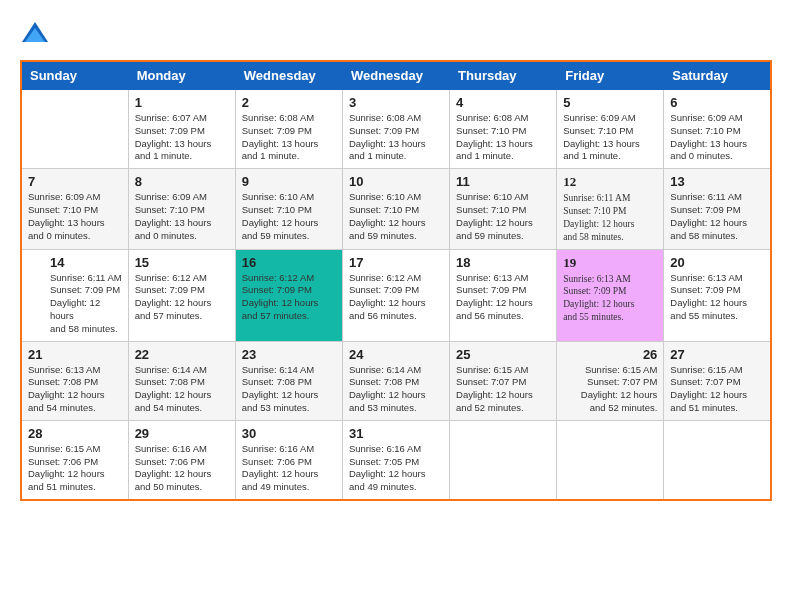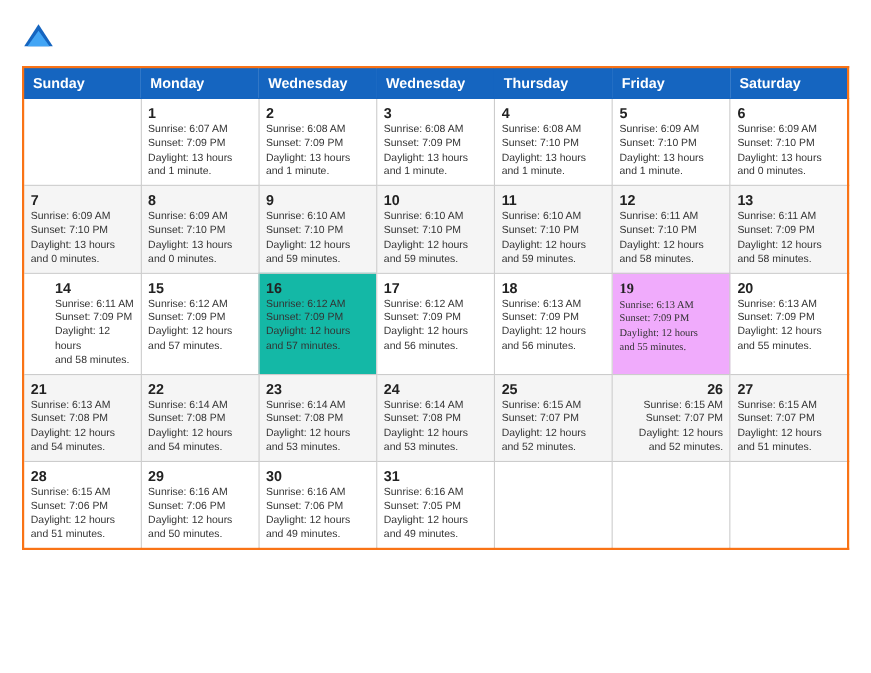--- a/index.html
+++ b/index.html
@@ -204,21 +204,21 @@
 Daylight: 12 hours
 and 59 minutes.</div>
         </td>
         <td style="background: rgb(245, 245, 245);">
           <span class="day-num">11</span>
           <div class="day-info" style="white-space: pre-line;">Sunrise: 6:10 AM
 Sunset: 7:10 PM
 Daylight: 12 hours
 and 59 minutes.</div>
         </td>
-        <td style="background: rgb(245, 245, 245);">
+        <td style="background: rgb(245, 245, 245); font-family: Liberation Serif, serif;">
           <span class="day-num">12</span>
           <div class="day-info" style="white-space: pre-line;">Sunrise: 6:11 AM
 Sunset: 7:10 PM
 Daylight: 12 hours
 and 58 minutes.</div>
         </td>
         <td style="background: rgb(245, 245, 245);">
           <span class="day-num">13</span>
           <div class="day-info" style="white-space: pre-line;">Sunrise: 6:11 AM
 Sunset: 7:09 PM

